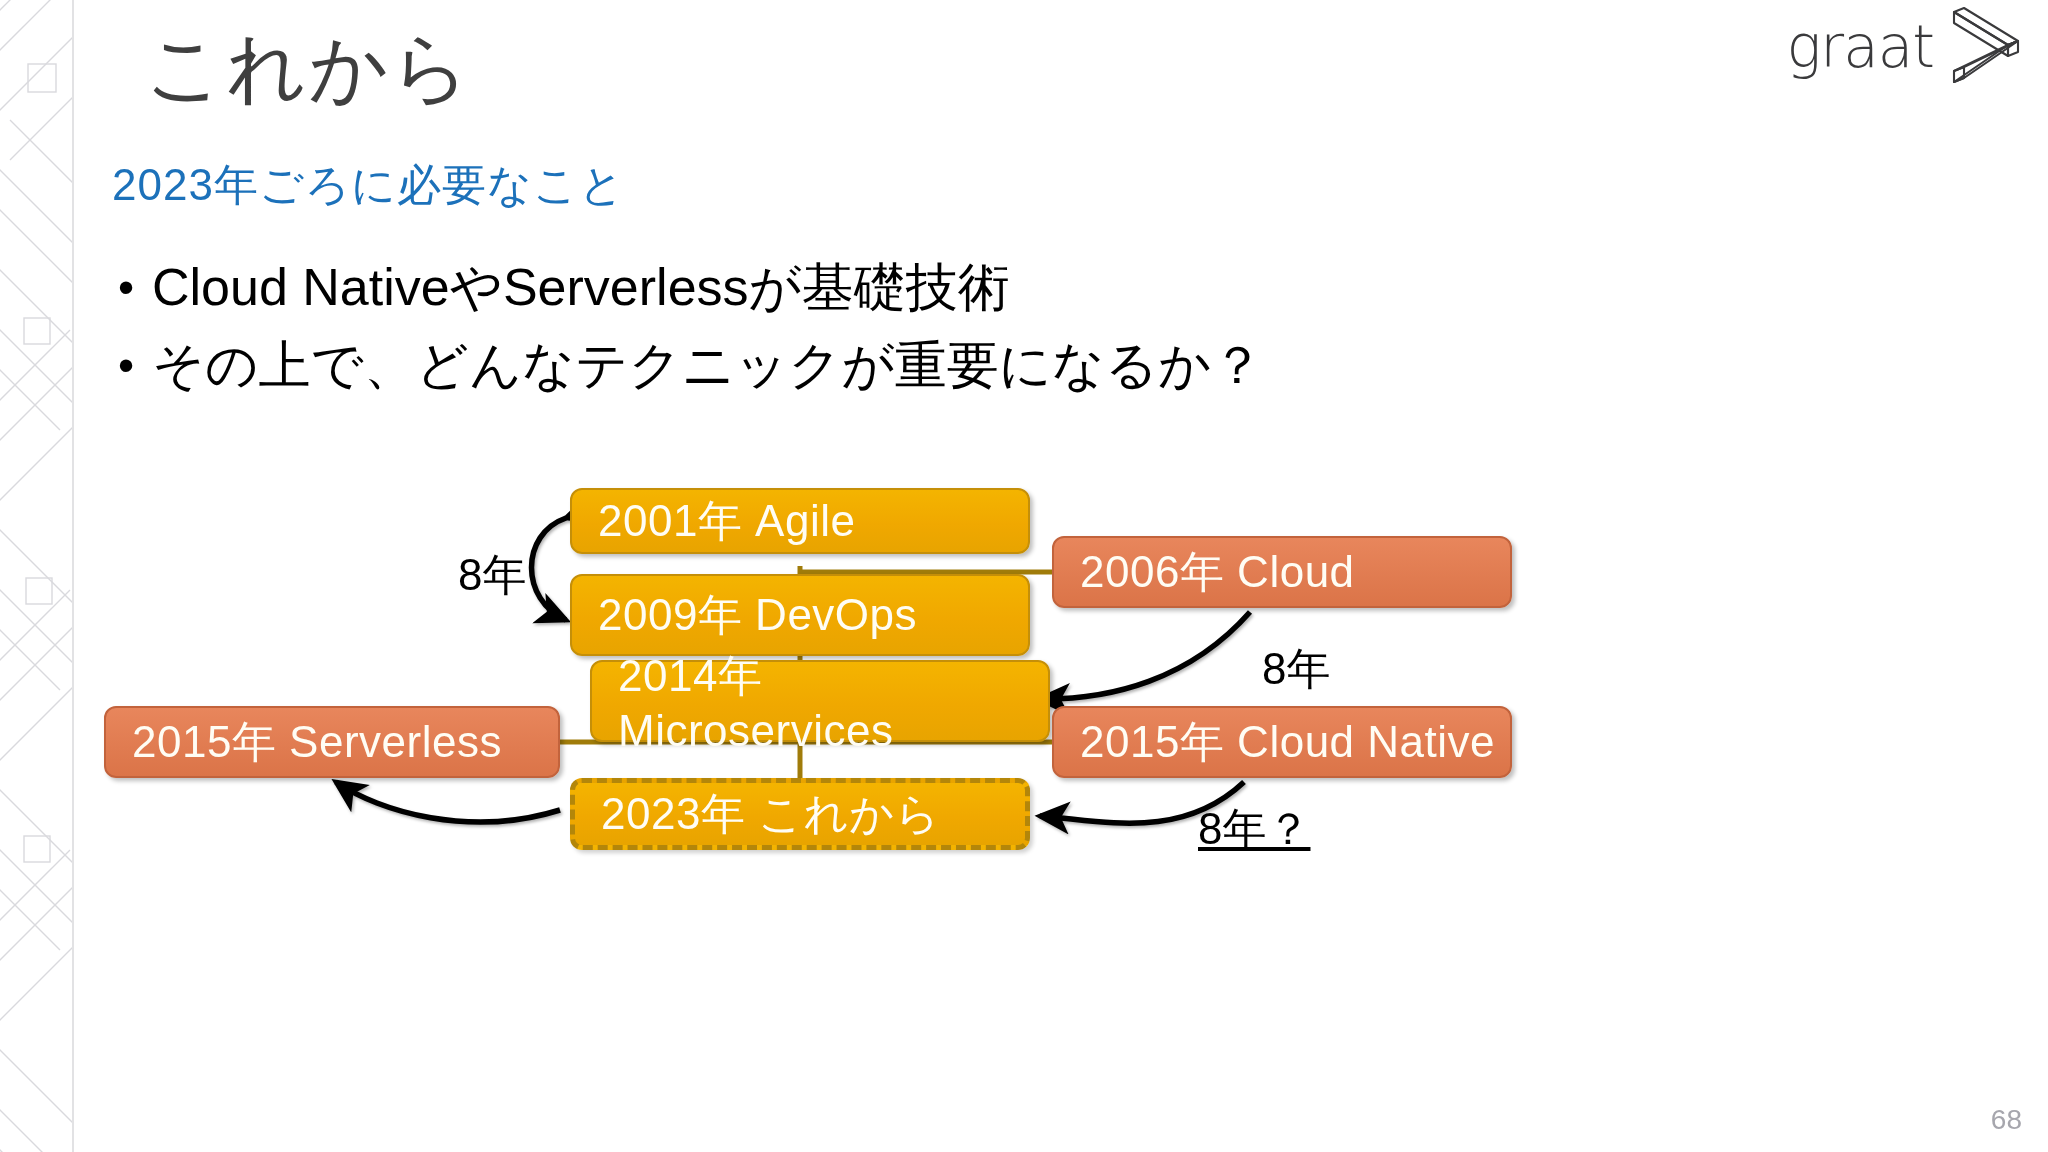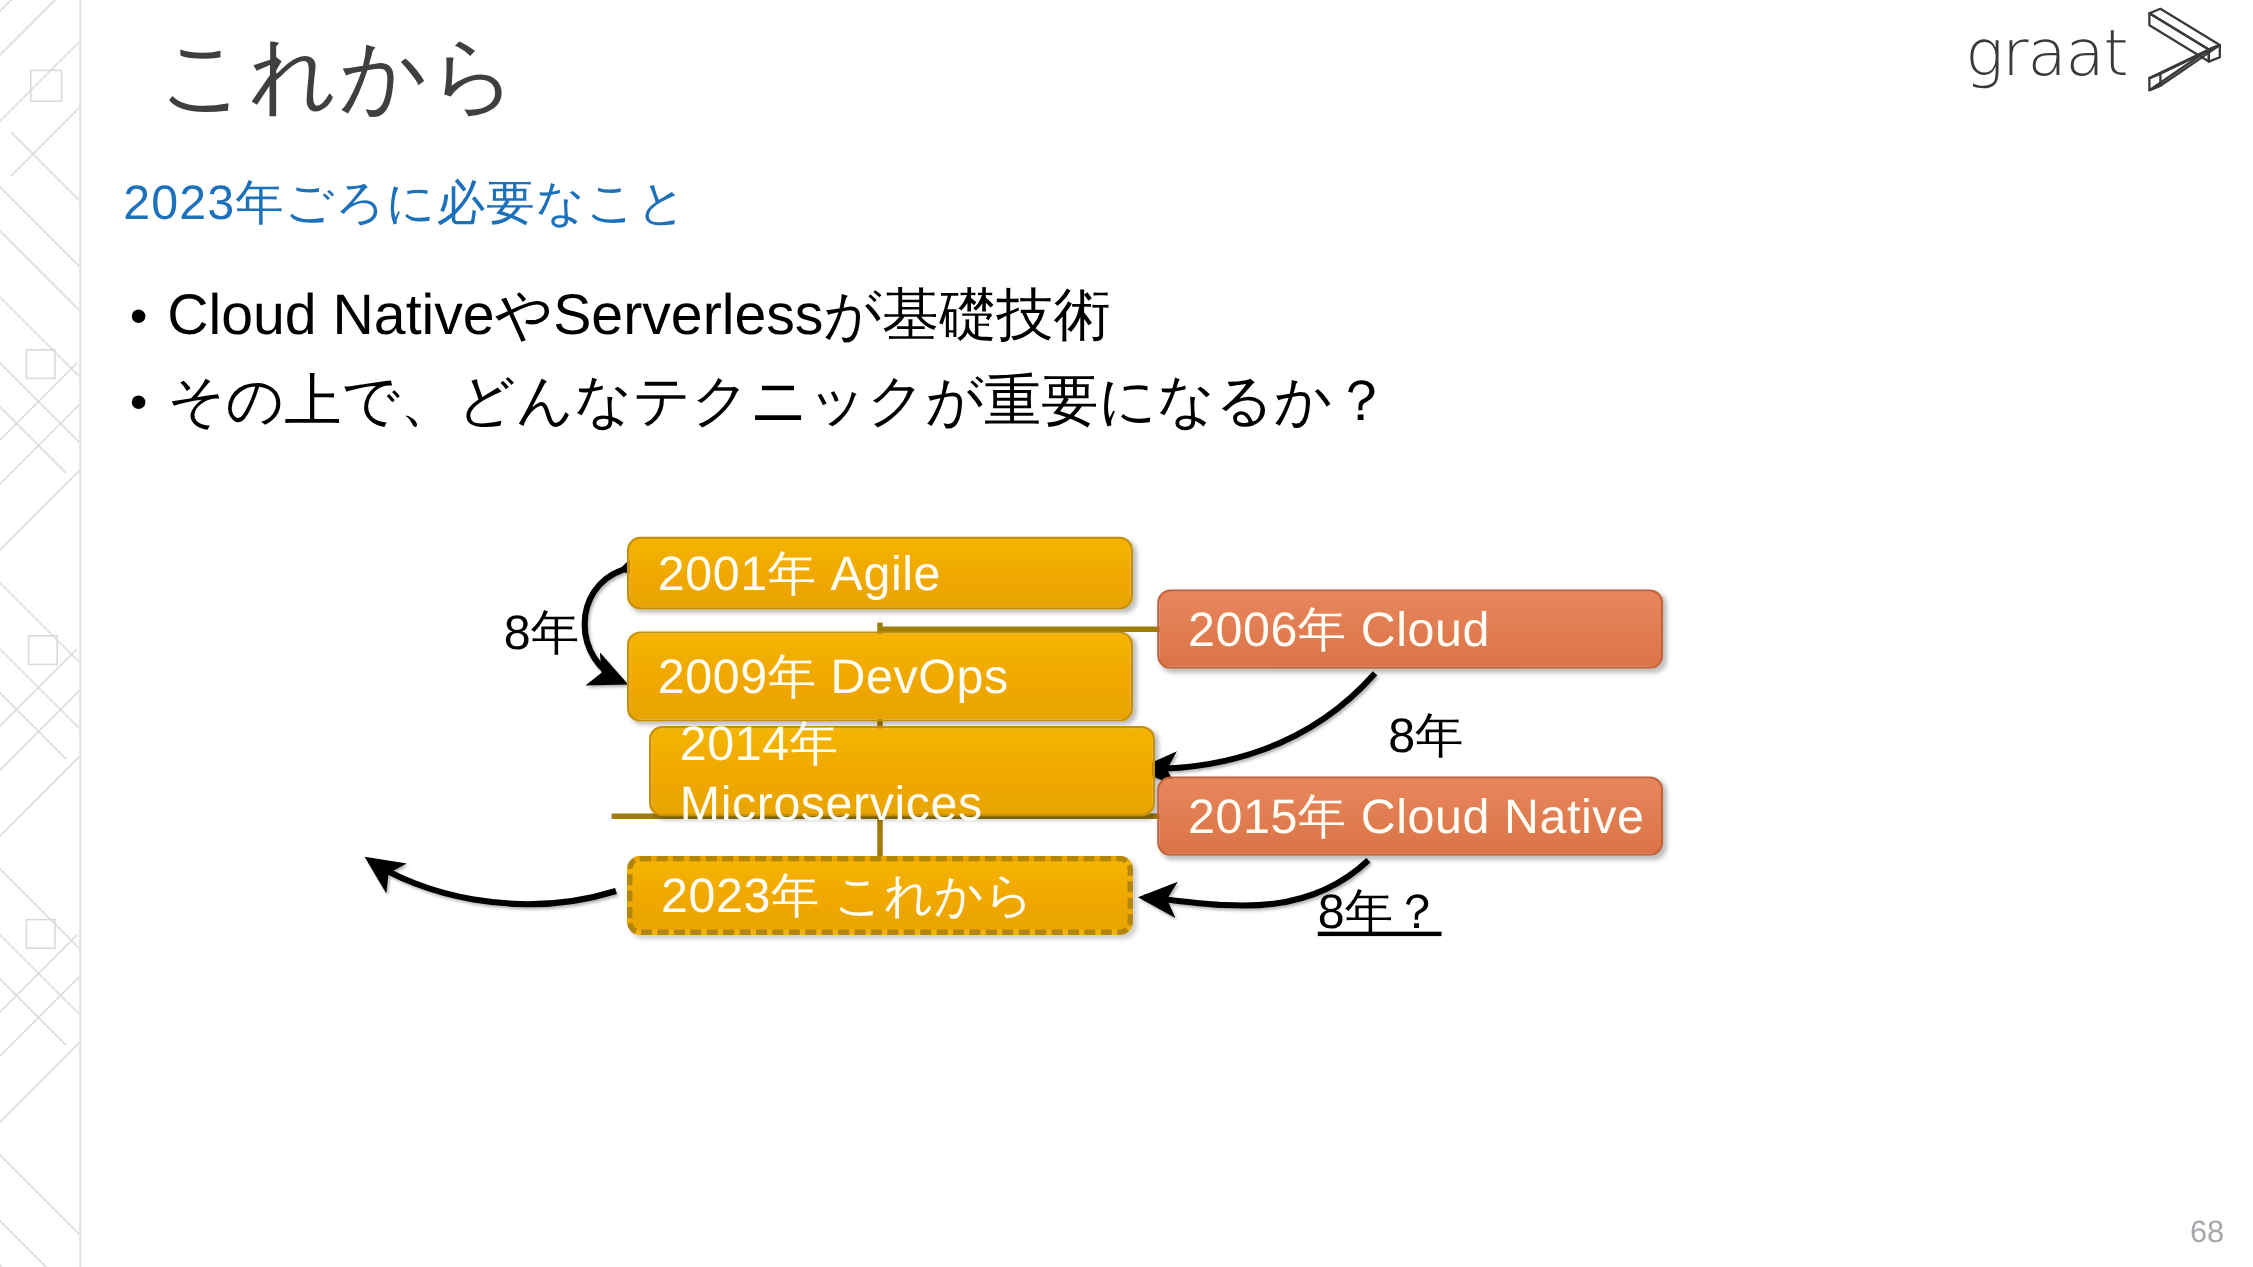--- a/index.html
+++ b/index.html
@@ -211,20 +211,23 @@
     </div>
 
     <div class="node orange" style="left:1052px;top:536px;width:460px;height:72px;">
       <span>2006年 Cloud</span>
     </div>
 
     <div class="node orange" style="left:1052px;top:706px;width:460px;height:72px;">
       <span>2015年 Cloud Native</span>
     </div>
 
+    <div class="node orange" style="left:104px;top:706px;width:456px;height:72px;">
+      <span>2015年 Serverless</span>
+    </div>
 
     <div class="arrow-label" style="left:458px;top:546px;">8年</div>
     <div class="arrow-label" style="left:1262px;top:640px;">8年</div>
     <div class="arrow-label" style="left:1198px;top:800px;text-decoration:underline;">8年？</div>
 
   </div>
 
   <div id="page-number">68</div>
 
 </div>

